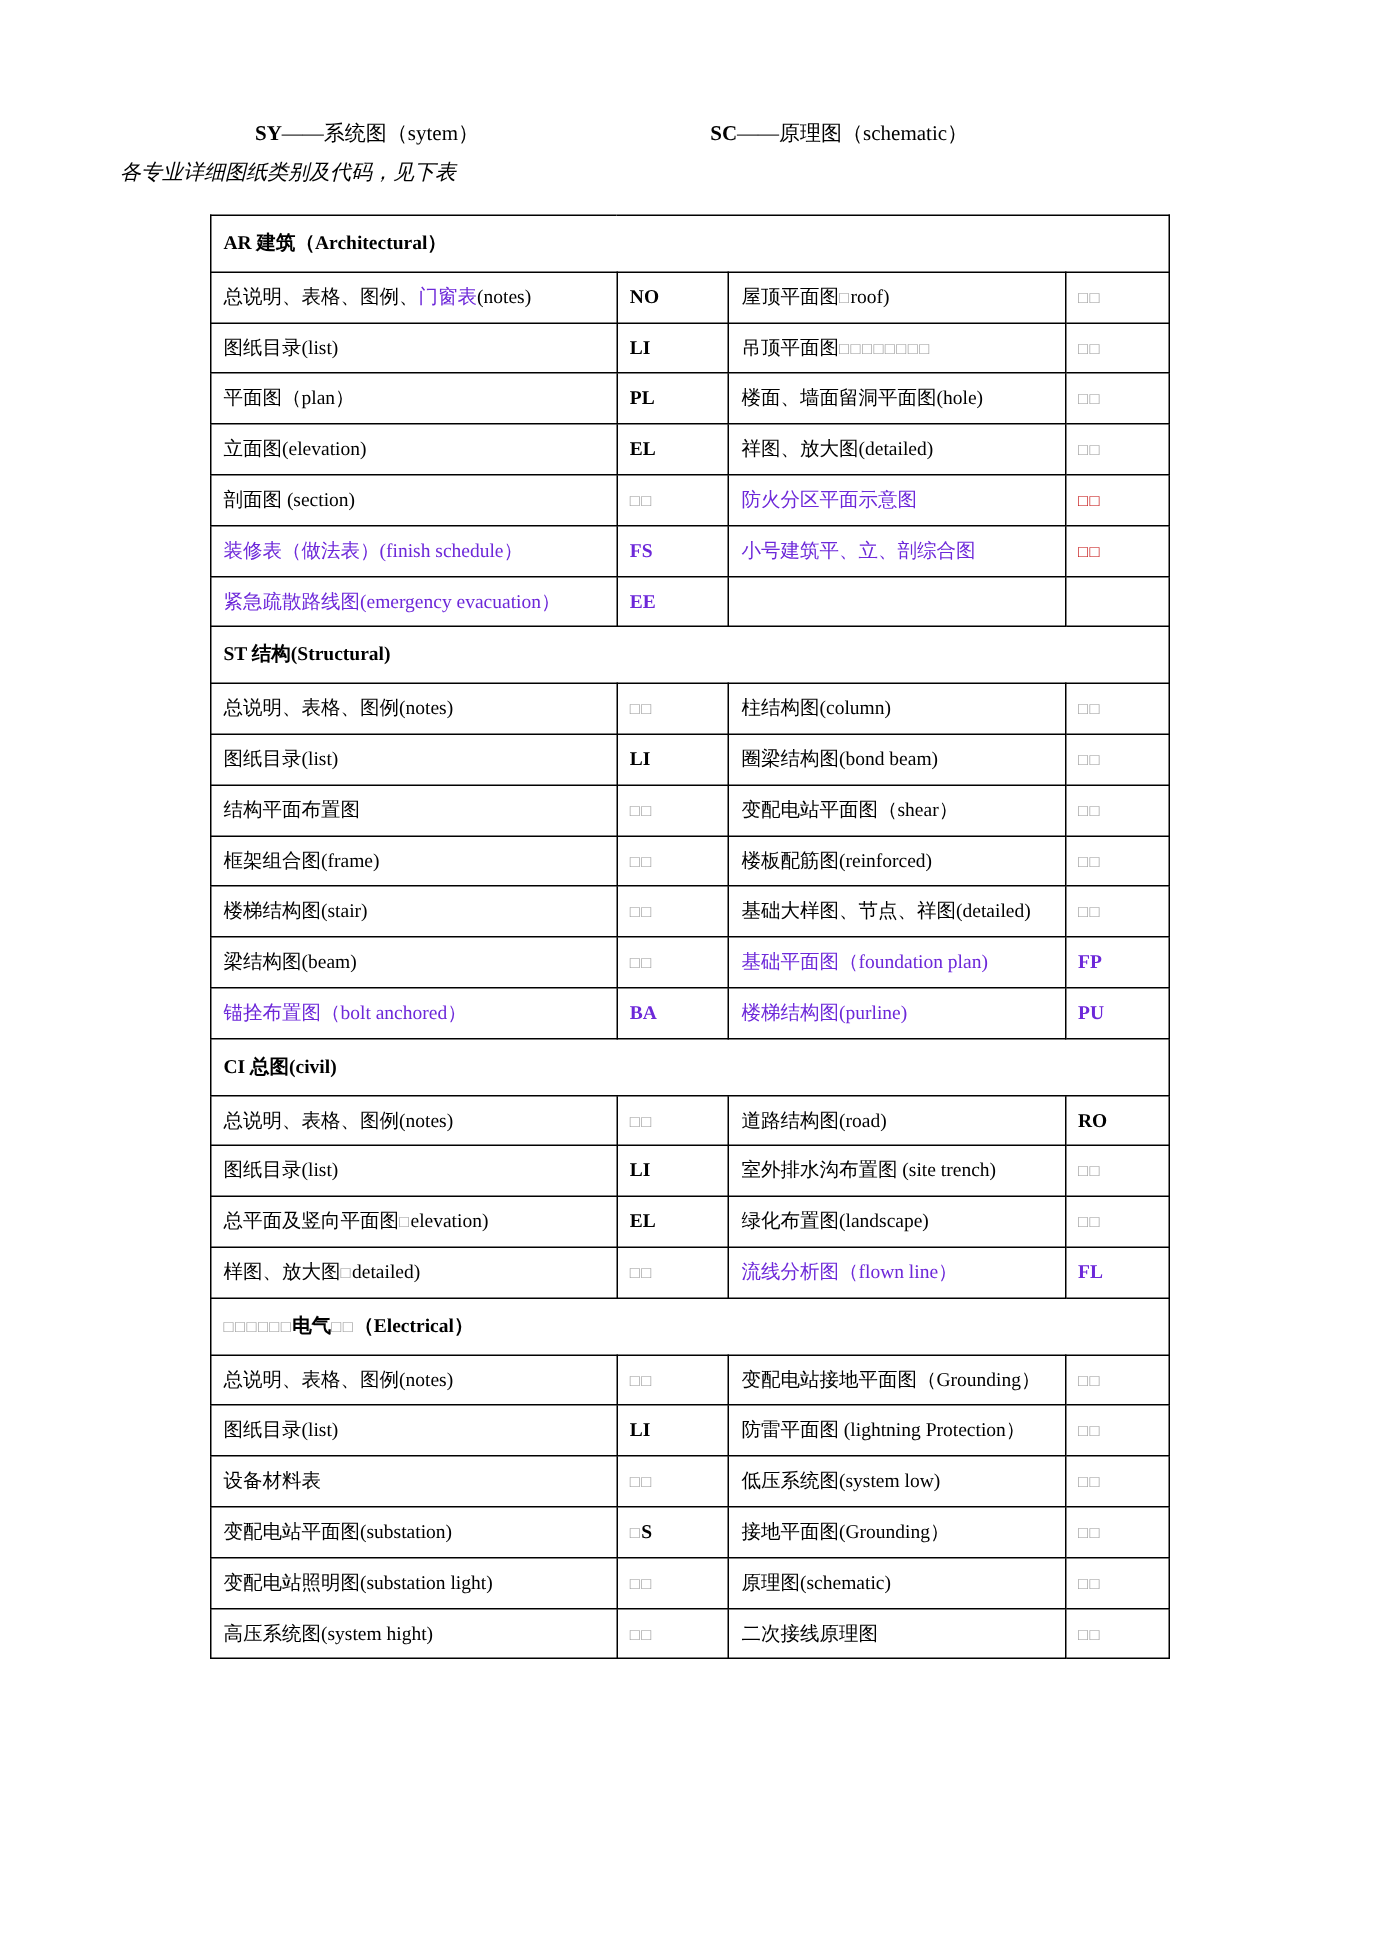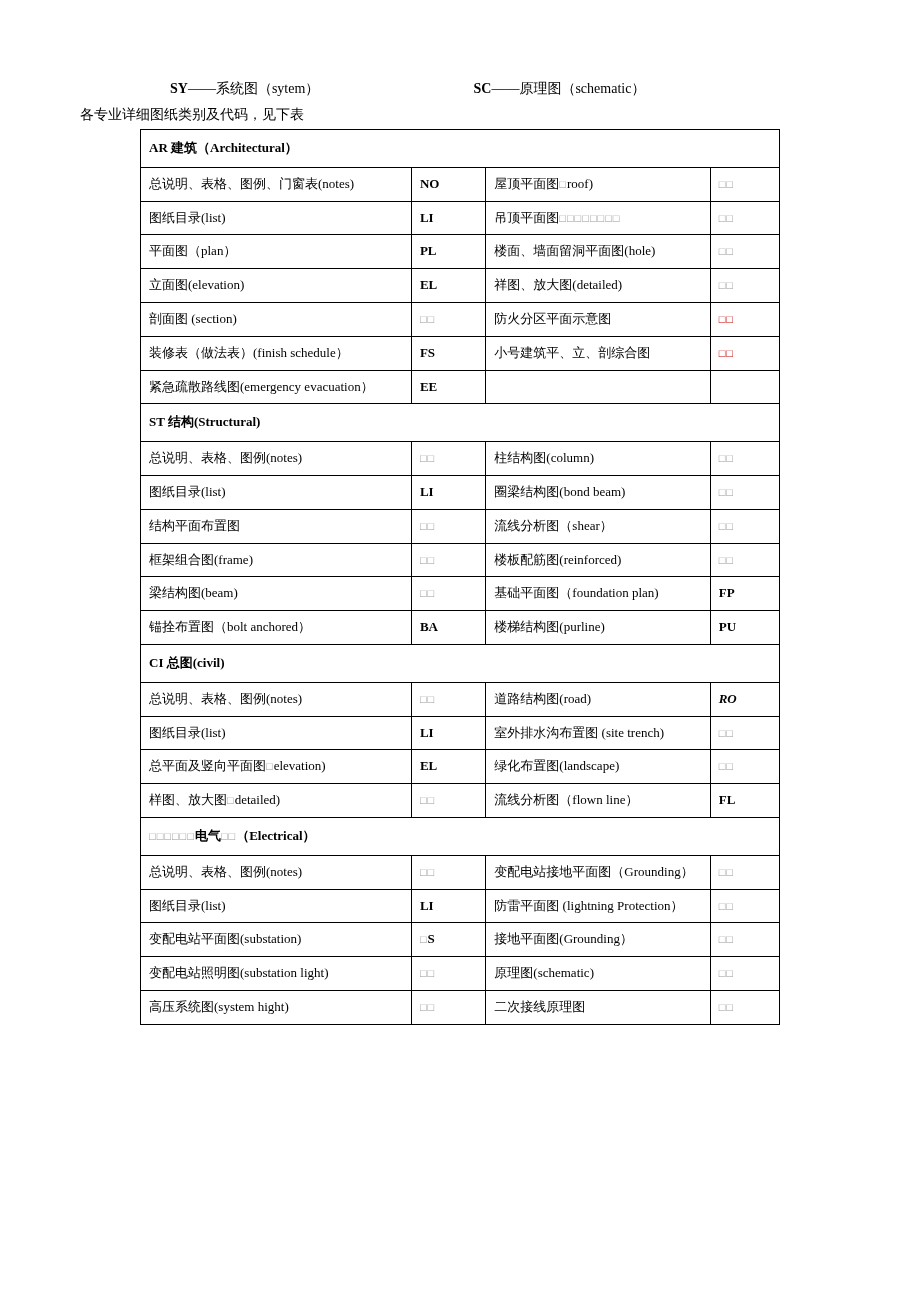--- a/index.html
+++ b/index.html
@@ -19,21 +19,22 @@
   .header-line .left {
     display: inline-block;
     width: 300px;
   }
   .header-line .right {
     display: inline-block;
   }
   .bold { font-weight: bold; }
   .subheader {
     padding-left: 20px;
-    margin-bottom: 5px;
+    margin-bottom: 19px;
+    font-style: italic;
   }
   table {
     border-collapse: collapse;
     width: 640px;
     margin: 0 auto;
   }
   td {
     border: 1px solid #000;
     padding: 6px 8px;
     vertical-align: top;
@@ -41,21 +42,21 @@
     line-height: 1.6;
   }
   td.section-header {
     font-weight: bold;
     padding: 8px;
   }
   td.col1 { width: 245px; }
   td.col2 { width: 55px; font-weight: bold; }
   td.col3 { width: 200px; }
   td.col4 { width: 50px; }
-  .red { color: #000000; }
+  .red { color: #6d28d9; }
   .placeholder {
     color: #999;
     font-size: 11px;
     letter-spacing: 1px;
   }
 </style>
 </head>
 <body>
 
 <div class="header-line">
@@ -127,27 +128,33 @@
       </tr>
       <tr>
         <td class="col1"><span>图纸目录(list)</span></td>
         <td class="col2">LI</td>
         <td class="col3"><span>圈梁结构图(bond beam)</span></td>
         <td class="col4"><span class="placeholder">□□</span></td>
       </tr>
       <tr>
         <td class="col1"><span>结构平面布置图</span></td>
         <td class="col2"><span class="placeholder">□□</span></td>
-        <td class="col3"><span>流线分析图（shear）</span></td>
+        <td class="col3"><span>变配电站平面图（shear）</span></td>
         <td class="col4"><span class="placeholder">□□</span></td>
       </tr>
       <tr>
         <td class="col1"><span>框架组合图(frame)</span></td>
         <td class="col2"><span class="placeholder">□□</span></td>
         <td class="col3"><span>楼板配筋图(reinforced)</span></td>
+        <td class="col4"><span class="placeholder">□□</span></td>
+      </tr>
+      <tr>
+        <td class="col1"><span>楼梯结构图(stair)</span></td>
+        <td class="col2"><span class="placeholder">□□</span></td>
+        <td class="col3"><span>基础大样图、节点、祥图(detailed)</span></td>
         <td class="col4"><span class="placeholder">□□</span></td>
       </tr>
       <tr>
         <td class="col1"><span>梁结构图(beam)</span></td>
         <td class="col2"><span class="placeholder">□□</span></td>
         <td class="col3"><span class="red">基础平面图（foundation plan)</span></td>
         <td class="col4"><span class="red" style="font-weight: bold;">FP</span></td>
       </tr>
       <tr>
         <td class="col1"><span class="red">锚拴布置图（bolt anchored）</span></td>
@@ -155,21 +162,21 @@
         <td class="col3"><span class="red">楼梯结构图(purline)</span></td>
         <td class="col4"><span class="red" style="font-weight: bold;">PU</span></td>
       </tr>
       <tr>
         <td colspan="4" class="section-header">CI 总图(civil)</td>
       </tr>
       <tr>
         <td class="col1"><span>总说明、表格、图例(notes)</span></td>
         <td class="col2"><span class="placeholder">□□</span></td>
         <td class="col3"><span>道路结构图(road)</span></td>
-        <td class="col4"><span style="font-weight: bold; font-style: italic;">RO</span></td>
+        <td class="col4"><span style="font-weight: bold;">RO</span></td>
       </tr>
       <tr>
         <td class="col1"><span>图纸目录(list)</span></td>
         <td class="col2">LI</td>
         <td class="col3"><span>室外排水沟布置图 (site trench)</span></td>
         <td class="col4"><span class="placeholder">□□</span></td>
       </tr>
       <tr>
         <td class="col1"><span>总平面及竖向平面图</span><span class="placeholder">□</span><span>elevation)</span></td>
         <td class="col2">EL</td>
@@ -191,20 +198,26 @@
         <td class="col3"><span>变配电站接地平面图（Grounding）</span></td>
         <td class="col4"><span class="placeholder">□□</span></td>
       </tr>
       <tr>
         <td class="col1"><span>图纸目录(list)</span></td>
         <td class="col2">LI</td>
         <td class="col3"><span>防雷平面图 (lightning Protection）</span></td>
         <td class="col4"><span class="placeholder">□□</span></td>
       </tr>
       <tr>
+        <td class="col1"><span>设备材料表</span></td>
+        <td class="col2"><span class="placeholder">□□</span></td>
+        <td class="col3"><span>低压系统图(system low)</span></td>
+        <td class="col4"><span class="placeholder">□□</span></td>
+      </tr>
+      <tr>
         <td class="col1"><span>变配电站平面图(substation)</span></td>
         <td class="col2"><span class="placeholder">□</span><span style="font-weight: bold;">S</span></td>
         <td class="col3"><span>接地平面图(Grounding）</span></td>
         <td class="col4"><span class="placeholder">□□</span></td>
       </tr>
       <tr>
         <td class="col1"><span>变配电站照明图(substation light)</span></td>
         <td class="col2"><span class="placeholder">□□</span></td>
         <td class="col3"><span>原理图(schematic)</span></td>
         <td class="col4"><span class="placeholder">□□</span></td>

